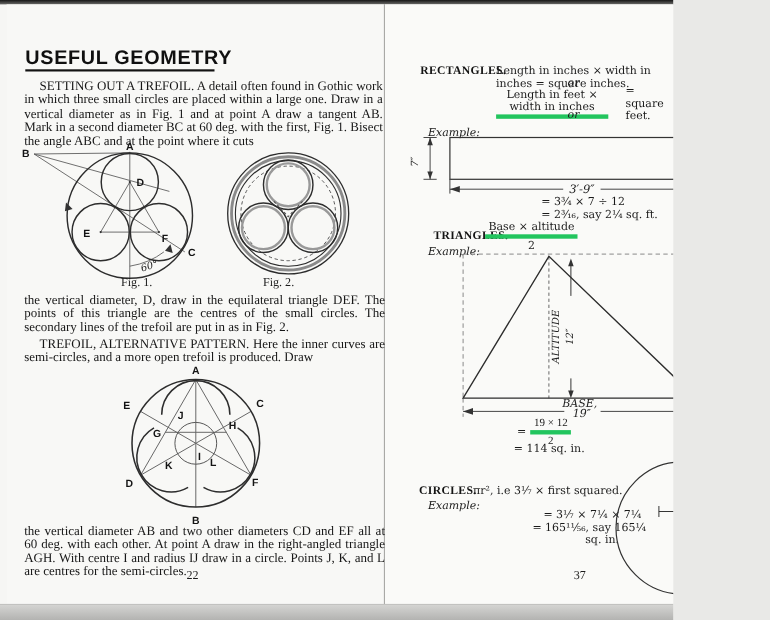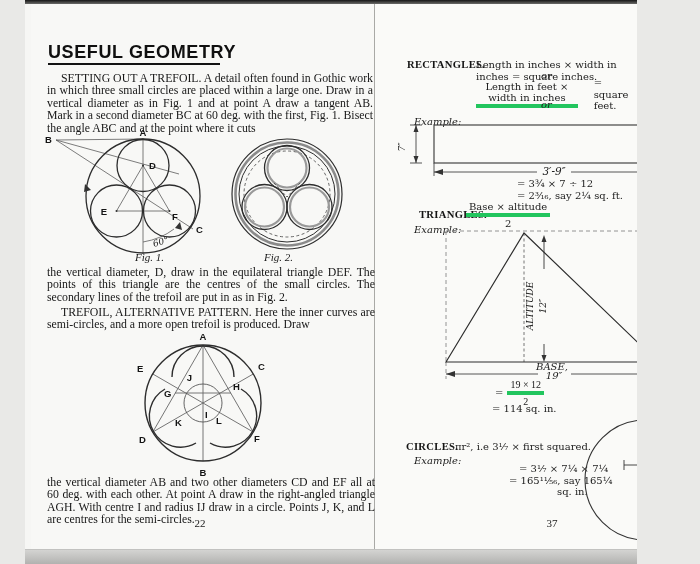--- a/index.html
+++ b/index.html
@@ -1,33 +1,33 @@
 <!DOCTYPE html>
 <html><head>
 <meta charset="utf-8">
 <style>
   * { margin:0; padding:0; box-sizing:border-box; }
   html,body { width:700px; height:564px; }
   body { font-family:"Liberation Serif", serif; background:#e9e9e7; }
-  #canvas { position:absolute; top:0; left:0; width:612px; height:564px; background:#f6f6f4; overflow:hidden;margin-left:25px; }
+  #canvas { position:absolute; top:0; left:0; width:612px; height:564px; background:#f6f6f4; overflow:hidden; }
   .page { position:absolute; top:4px; height:546px; }
   #left-page  { left:6px;  width:343px; background:#f8f8f6; }
   #right-page { left:350px; width:350px; background:#fafaf8; }
   .gutter { position:absolute; left:349px; top:4px; width:1px; height:546px; background:#a9a9a6; }
   .topbar { position:absolute; left:0; top:0; width:700px; height:4px;
             background:linear-gradient(#161616,#6b6b69); }
   .bottombar { position:absolute; left:0; top:549px; width:700px; height:15px;
             background:linear-gradient(to bottom,#d4d4d2,#b2b2b0); border-top:1px solid #c2c2c0; }
   .h-title { position:absolute; font-family:"Liberation Sans",sans-serif; font-weight:bold;
              font-size:18px; letter-spacing:0.6px; color:#101010; }
   .rule { position:absolute; background:#131313; height:2.4px; }
   .para { position:absolute; font-size:11.8px; line-height:12.4px; text-align:justify;
           color:#171717; }
   .indent { text-indent:14px; }
-  .caption { position:absolute; font-size:11px; color:#1a1a1a;font-style:italic; }
+  .caption { position:absolute; font-size:11px; color:#1a1a1a; }
   .pagenum { position:absolute; font-size:11px; color:#1a1a1a; width:30px; text-align:center; }
   .seclabel { position:absolute; font-size:10.6px; font-weight:bold; letter-spacing:0.3px; color:#141414; }
   .formula { position:absolute; font-size:10px; color:#1a1a1a; font-family:"DejaVu Serif",serif; line-height:11.5px; }
   .italic { font-style:italic; }
   .frac { display:inline-block; text-align:center; vertical-align:middle; }
   .frac .num { display:block; border-bottom:4px solid #22c55e; padding:0 3px 0.5px 3px; }
   .frac .den { display:block; padding-top:0.5px; }
   .flexrow { display:flex; align-items:center; }
   svg { position:absolute; overflow:visible; }
   svg text { font-family:"Liberation Sans",sans-serif; font-weight:bold; fill:#141414; font-size:9.5px; }

